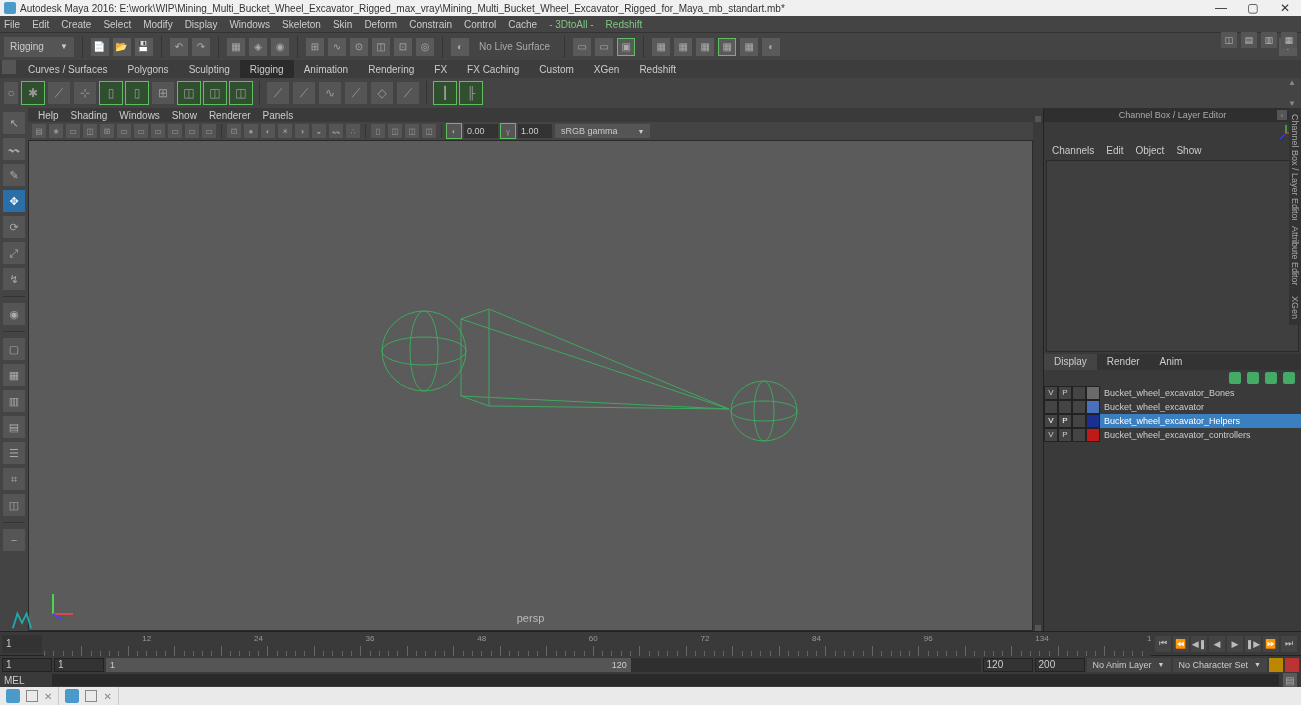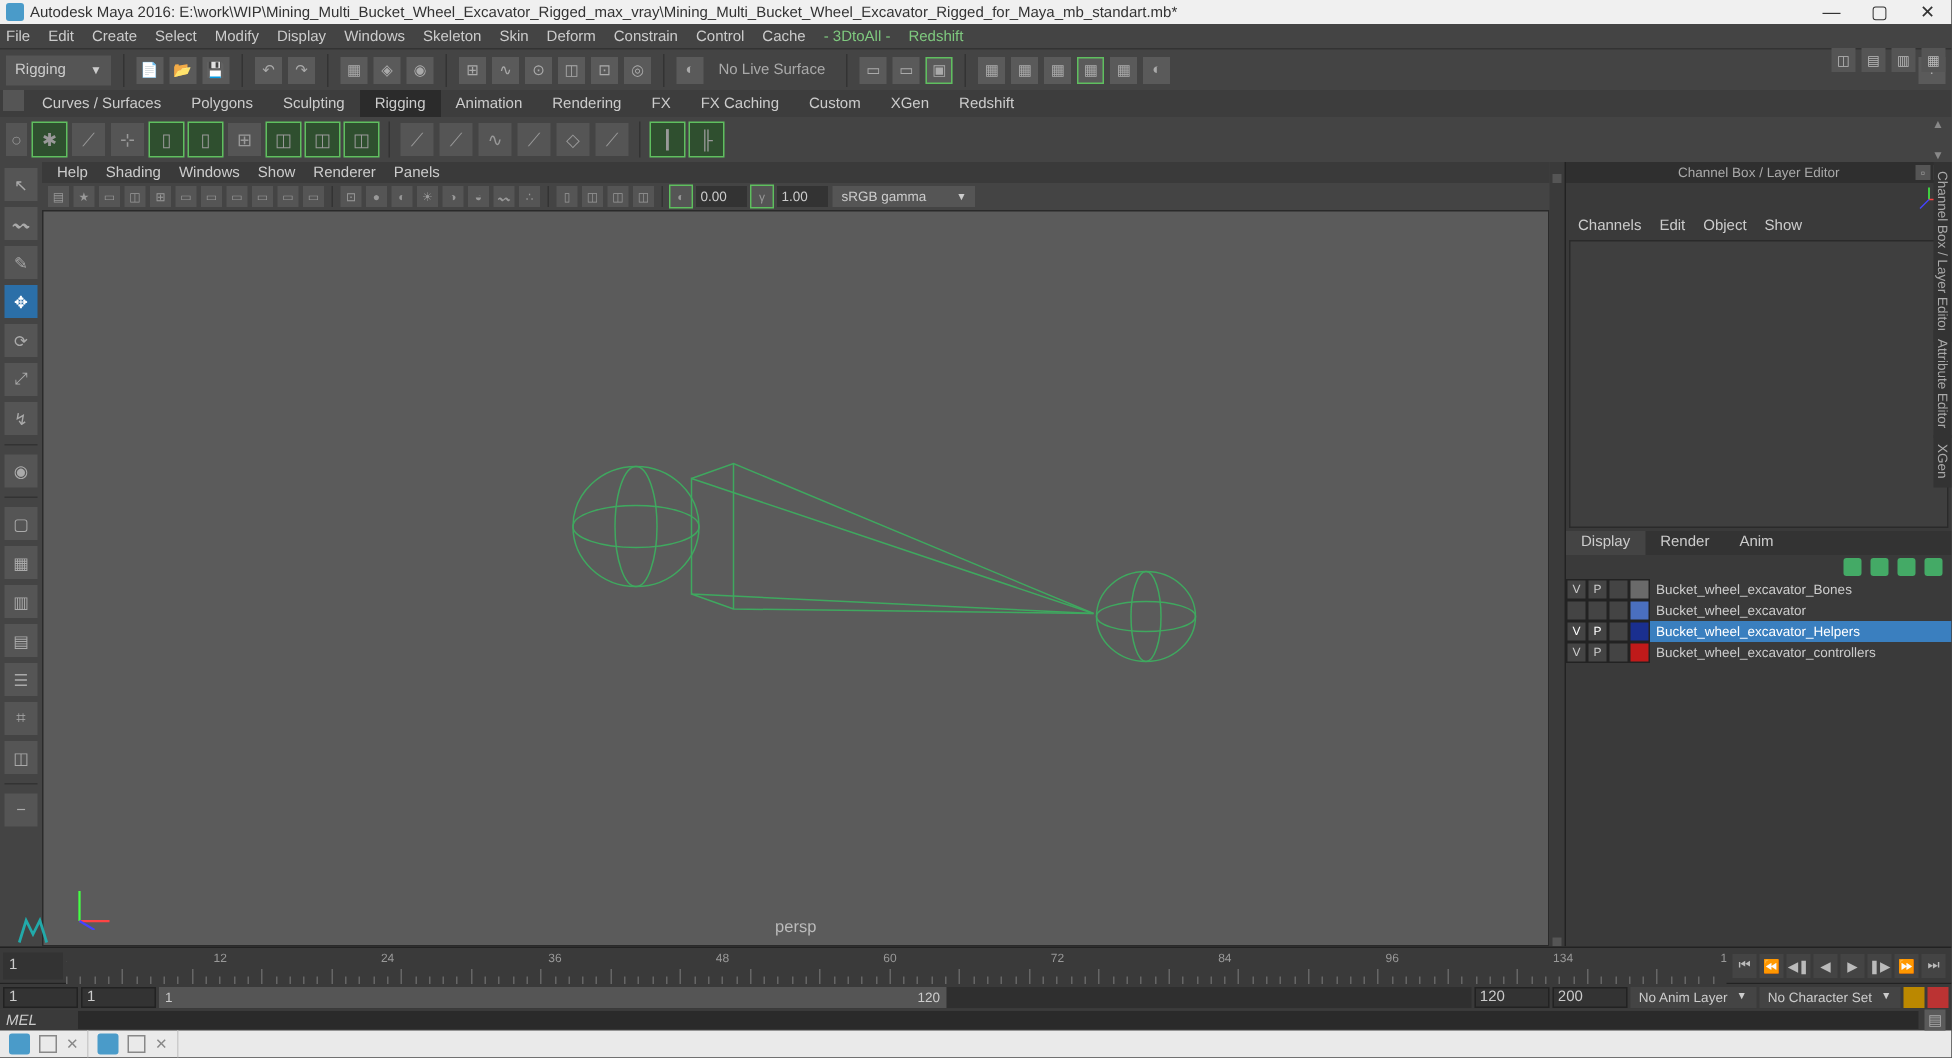--- a/index.html
+++ b/index.html
@@ -76,21 +76,21 @@
 .timeline .play-ctrls { display: flex; gap: 2px; margin: 0 4px; }
 .timeline .play-ctrls span { width: 16px; height: 16px; background: #444; color: #bbb; display: flex; align-items: center; justify-content: center; font-size: 9px; }
 .range-row { height: 18px; background: #3a3a3a; display: flex; align-items: center; gap: 2px; padding: 0 2px; border-top: 1px solid #222; }
 .range-row input { width: 50px; height: 14px; background: #333; border: 1px solid #222; color: #ccc; font-size: 10px; padding: 0 3px; }
 .range-row .slider { flex: 1; height: 14px; background: #2f2f2f; position: relative; }
 .range-row .slider .thumb { position: absolute; left: 0; width: 60%; height: 100%; background: #555; display: flex; align-items: center; padding: 0 4px; font-size: 9px; color: #ccc; justify-content: space-between; }
 .range-row .dd { height: 14px; background: #444; color: #ccc; font-size: 9px; display: flex; align-items: center; padding: 0 6px; gap: 6px; }
 .range-row .keyic { width: 14px; height: 14px; background: #b33; }
 .range-row .keyic2 { width: 14px; height: 14px; background: #b80; }
 .cmd-row { height: 14px; background: #3a3a3a; display: flex; align-items: center; padding: 0 4px; font-size: 10px; color: #ccc; }
-.cmd-row .cmd-label { width: 48px; font-style: italic; }
+.cmd-row .cmd-label { width: 48px; }
 .cmd-row .cmd-input { flex: 1; height: 12px; background: #2a2a2a; border: none; }
 .taskbar { height: 18px; background: #eaeaea; display: flex; align-items: center; gap: 0; }
 .tb-group { display: flex; align-items: center; height: 100%; padding: 0 6px; gap: 6px; border-right: 1px solid #ccc; }
 .tb-ic { width: 14px; height: 14px; background: #4a9bc9; border-radius: 2px; }
 .tb-sq { width: 12px; height: 12px; border: 1px solid #888; }
 .tb-x { font-size: 10px; color: #888; }
 .right-topbtns { position: absolute; right: 4px; top: 32px; display: flex; gap: 4px; }
 .right-topbtns span { width: 16px; height: 16px; background: #555; display: flex; align-items: center; justify-content: center; font-size: 9px; }
 </style>
 </head>

